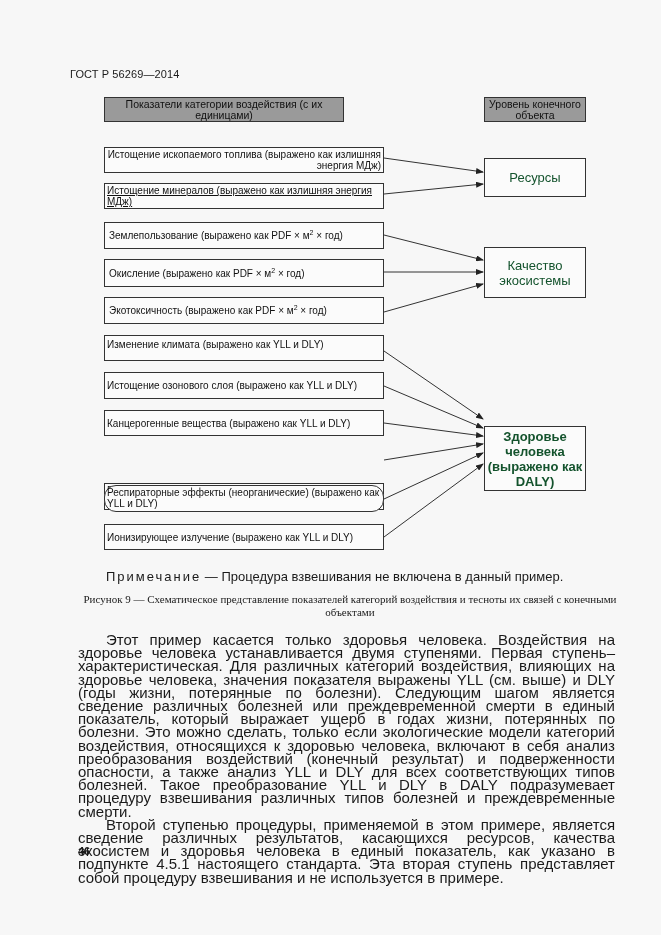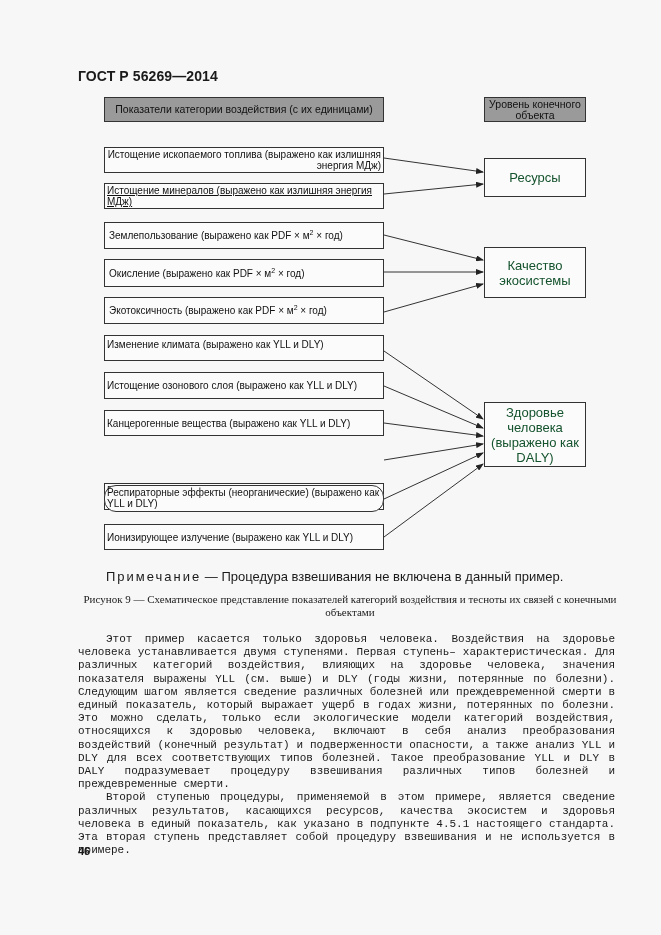--- a/index.html
+++ b/index.html
@@ -1,49 +1,49 @@
 <!DOCTYPE html>
 <html><head>
 <meta charset="utf-8">
 <style>
   html, body { margin:0; padding:0; }
   body {
     width:661px; height:935px; background:#f7f7f7; position:relative; overflow:hidden;
     font-family:"Liberation Sans", sans-serif; color:#1a1a1a;
   }
-  .doc-header { position:absolute; left:78px; top:68px; font-size:14px; font-weight:bold; letter-spacing:0.1px; }
+  .doc-header { position:absolute; left:70px; top:68px; font-size:11px; font-weight:normal; letter-spacing:0.1px; }
   .hdr-box {
     position:absolute; background:#9a9a9a; border:1px solid #333; box-sizing:border-box;
     font-size:10.5px; color:#111; display:flex; align-items:center; justify-content:center; text-align:center; line-height:11px;
   }
   .ind-box {
     position:absolute; left:104px; width:280px; background:#fbfbfb; border:1px solid #333; box-sizing:border-box;
     font-size:10px; line-height:11px; padding:1px 2px; display:flex; align-items:center; color:#111;
   }
   .ind-box.two { align-items:flex-start; }
   .end-box {
     position:absolute; left:484px; width:102px; background:#fbfbfb; border:1px solid #333; box-sizing:border-box;
     font-size:13px; line-height:15px; display:flex; align-items:center; justify-content:center; text-align:center; color:#14532d;
   }
   svg.arrows { position:absolute; left:0; top:0; }
   .note { position:absolute; left:106px; top:569px; font-size:13px; }
   .note .lbl { letter-spacing:2px; }
   .caption { position:absolute; left:70px; width:560px; top:593px; font-size:11px; text-align:center; line-height:13px;font-family:Liberation Serif, serif; }
-  .body-text { position:absolute; left:78px; width:537px; top:633px; font-size:11px; line-height:13.2px; text-align:justify;font-family:Liberation Mono, monospace; }
+  .body-text { position:absolute; left:78px; width:537px; top:633px; font-size:15px; line-height:13.2px; text-align:justify; }
   .body-text p { margin:0; text-indent:28px; }
   .page-num { position:absolute; left:78px; top:845px; font-size:11px; font-weight:bold; }
   sup { font-size:7px; line-height:0; }
 </style>
 </head>
 <body>
 
 <div class="doc-header">ГОСТ Р 56269—2014</div>
 
 <div>
-  <div class="hdr-box" style="left:104px; top:97px; width:280px; height:25px;">Показатели категории воздействия (с их единицами)</div>
+  <div class="hdr-box" style="left:104px; top:97px; width:240px; height:25px;">Показатели категории воздействия (с их единицами)</div>
   <div class="hdr-box" style="left:484px; top:97px; width:102px; height:25px;">Уровень конечного объекта</div>
 
   <div class="ind-box two" style="top:147px; height:26px;text-align:right;">
     <span>Истощение ископаемого топлива (выражено как излишняя энергия МДж)</span>
   </div>
   <div class="ind-box two" style="top:183px; height:26px;text-decoration:underline;">
     <span>Истощение минералов (выражено как излишняя энергия МДж)</span>
   </div>
   <div class="ind-box" style="top:222px; height:27px; padding-left:4px;">
     <span><span>Землепользование (выражено как PDF × м</span><sup>2</sup><span> × год)</span></span>
@@ -72,21 +72,21 @@
   <div class="ind-box" style="top:524px; height:26px; ">
     <span>Ионизирующее излучение (выражено как YLL и DLY)</span>
   </div>
 
   <div class="end-box" style="top:158px; height:39px;">
     <span>Ресурсы</span>
   </div>
   <div class="end-box" style="top:247px; height:51px; padding:0 14px;">
     <span>Качество экосистемы</span>
   </div>
-  <div class="end-box" style="top:402px; height:65px; padding:0 0;">
+  <div class="end-box" style="top:426px; height:65px; padding:0 0;font-weight:bold;">
     <span>Здоровье человека (выражено как DALY)</span>
   </div>
 
   <svg class="arrows" width="661" height="935">
     <defs>
       <marker id="ah" markerWidth="8" markerHeight="6" refX="7" refY="3" orient="auto" markerUnits="userSpaceOnUse">
         <path d="M0,0 L8,3 L0,6 z" fill="#222"></path>
       </marker>
     </defs>
     <g stroke="#333" stroke-width="1" fill="none" marker-end="url(#ah)">

